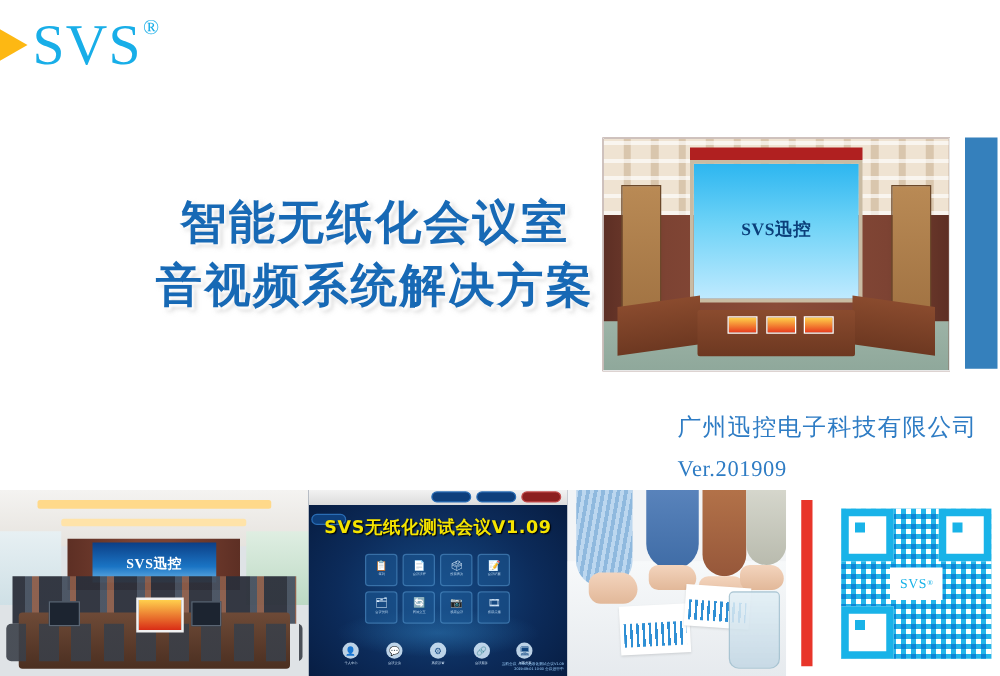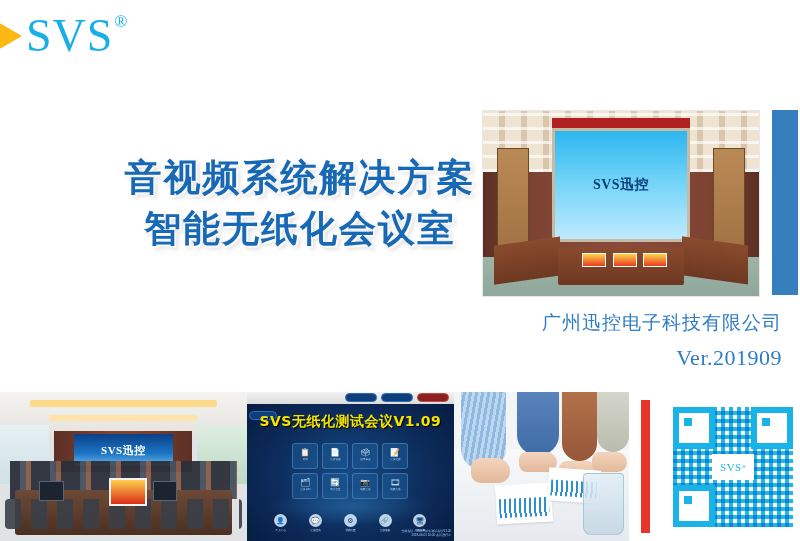--- a/index.html
+++ b/index.html
@@ -67,34 +67,33 @@
     line-height: 1.38;
     text-shadow: 2px 2px 2px rgba(255,255,255,0.95),
                  3px 3px 4px rgba(170,170,170,0.55);
     white-space: nowrap;
   }
 
   
   #company-block {
     position: absolute;
     right: 18px;
-    top: 308px;
-    text-align: right;
+    top: 328px;
   }
   #company-block .company {
     font-family: "DejaVu Sans", sans-serif;
     font-size: 19px;
     color: #2E7CC4;
     letter-spacing: 1px;
     line-height: 1.5;
     white-space: nowrap;
   }
   #company-block .version {
     font-family: "Liberation Serif", serif;
-    font-size: 22px;
+    font-size: 18px;
     color: #2E7CC4;
     letter-spacing: 0.5px;
     margin-top: 8px;
     white-space: nowrap;
   }
 
   
   #hero {
     position: absolute;
     left: 482px;
@@ -408,22 +407,22 @@
 </head>
 <body>
 
 <div id="logo">
   <span class="tri"></span>
   <span class="svs-word">SVS</span>
   <span class="reg">®</span>
 </div>
 
 <div id="title-block">
+  <div class="tline">智能无纸化会议室</div>
   <div class="tline">音视频系统解决方案</div>
-  <div class="tline">智能无纸化会议室</div>
 </div>
 
 <div id="company-block">
   <div class="company">广州迅控电子科技有限公司</div>
   <div class="version">Ver.201909</div>
 </div>
 
 <div id="hero">
   <div class="hero-ceiling"></div>
   <div class="hero-wall"></div>

